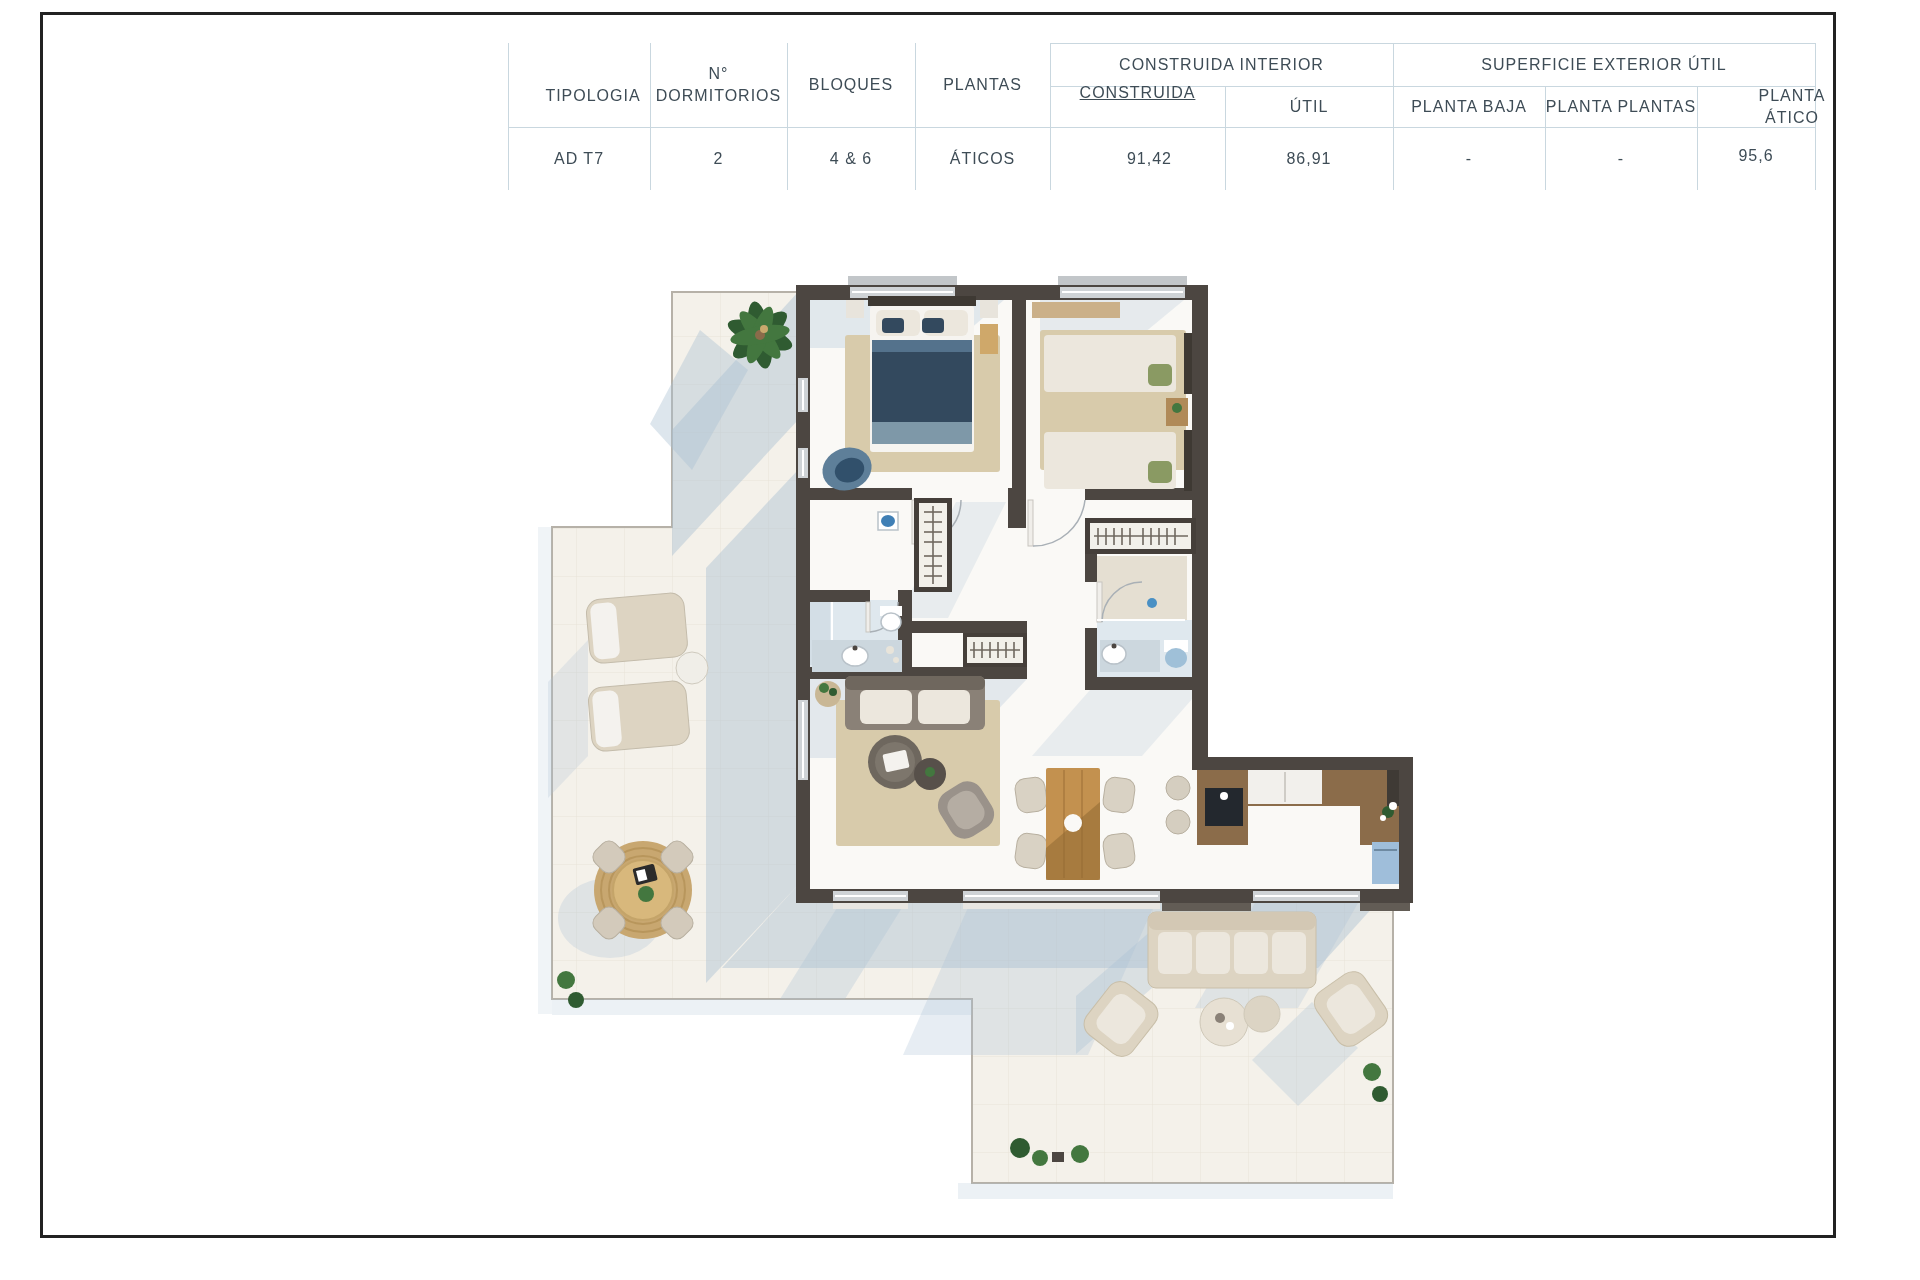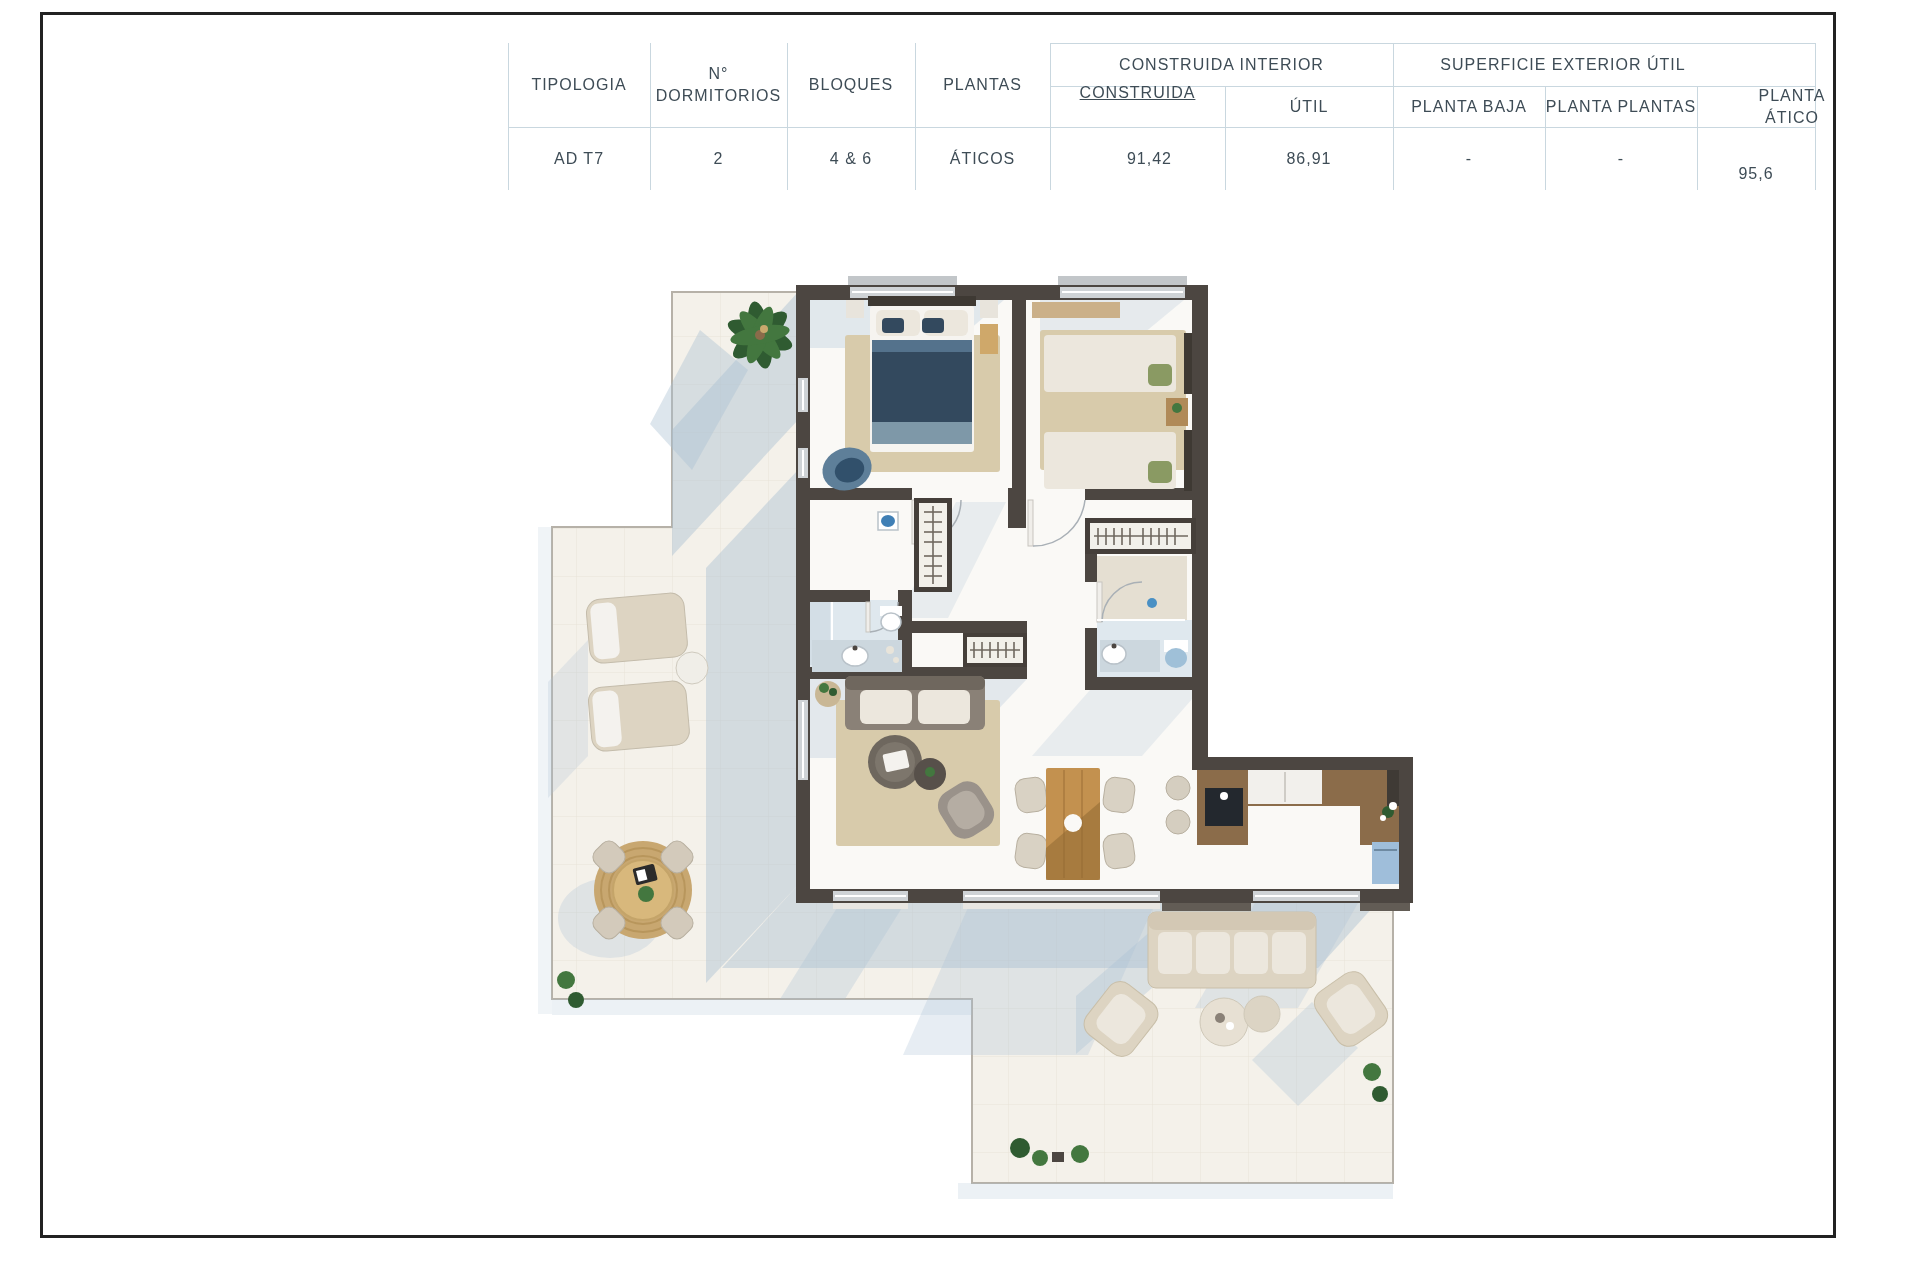--- a/index.html
+++ b/index.html
@@ -59,41 +59,41 @@
     <div class="t-line vl" style="left:650px;top:43px;height:147px;"></div>
     <div class="t-line vl" style="left:787px;top:43px;height:147px;"></div>
     <div class="t-line vl" style="left:915px;top:43px;height:147px;"></div>
     <div class="t-line vl" style="left:1050px;top:43px;height:147px;"></div>
     <div class="t-line vl" style="left:1393px;top:43px;height:147px;"></div>
     <div class="t-line vl" style="left:1815px;top:43px;height:147px;"></div>
     <div class="t-line vl" style="left:1225px;top:86px;height:104px;"></div>
     <div class="t-line vl" style="left:1545px;top:86px;height:104px;"></div>
     <div class="t-line vl" style="left:1697px;top:86px;height:104px;"></div>
 
-    <div class="t-cell" style="left:508px;top:43px;width:142px;height:84px;">TIPOLOGIA</div>
+    <div class="t-cell" style="left:508px;top:54px;width:142px;height:84px;padding-left:14px;">TIPOLOGIA</div>
     <div class="t-cell" style="left:660px;top:43px;width:117px;height:84px;">N° DORMITORIOS</div>
     <div class="t-cell" style="left:787px;top:43px;width:128px;height:84px;">BLOQUES</div>
     <div class="t-cell" style="left:915px;top:43px;width:135px;height:84px;">PLANTAS</div>
     <div class="t-cell" style="left:1050px;top:43px;width:343px;height:43px;">CONSTRUIDA INTERIOR</div>
-    <div class="t-cell" style="left:1319px;top:43px;width:422px;height:43px;padding-left:33px;">SUPERFICIE EXTERIOR ÚTIL</div>
+    <div class="t-cell" style="left:1393px;top:43px;width:422px;height:43px;">SUPERFICIE EXTERIOR ÚTIL</div>
     <div class="t-cell" style="left:1050px;top:72px;width:175px;height:41px;text-decoration:underline;">CONSTRUIDA</div>
     <div class="t-cell" style="left:1225px;top:86px;width:168px;height:41px;">ÚTIL</div>
     <div class="t-cell" style="left:1393px;top:86px;width:152px;height:41px;">PLANTA BAJA</div>
     <div class="t-cell" style="left:1545px;top:86px;width:152px;height:41px;">PLANTA PLANTAS</div>
     <div class="t-cell" style="left:1697px;top:86px;width:118px;height:41px;margin-left:36px;">PLANTA ÁTICO</div>
 
     <div class="t-cell" style="left:508px;top:127px;width:142px;height:63px;text-align:right;">AD T7</div>
     <div class="t-cell" style="left:650px;top:127px;width:137px;height:63px;">2</div>
     <div class="t-cell" style="left:787px;top:127px;width:128px;height:63px;">4 &amp; 6</div>
     <div class="t-cell" style="left:915px;top:127px;width:135px;height:63px;">ÁTICOS</div>
     <div class="t-cell" style="left:1050px;top:127px;width:175px;height:63px;padding-left:12px;">91,42</div>
     <div class="t-cell" style="left:1225px;top:127px;width:168px;height:63px;">86,91</div>
     <div class="t-cell" style="left:1393px;top:127px;width:152px;height:63px;">-</div>
     <div class="t-cell" style="left:1545px;top:127px;width:152px;height:63px;">-</div>
-    <div class="t-cell" style="left:1697px;top:142px;width:118px;height:63px;">95,6</div>
+    <div class="t-cell" style="left:1697px;top:124px;width:118px;height:63px;">95,6</div>
   </div>
 
   <svg width="1920" height="1280" viewBox="0 0 1920 1280">
     <defs>
       <pattern id="tile" width="48" height="48" patternUnits="userSpaceOnUse">
         <rect class="tile-bg" width="48" height="48"></rect>
         <path class="tile-line" d="M48 0H0V48" fill="none"></path>
       </pattern>
     </defs>
 

